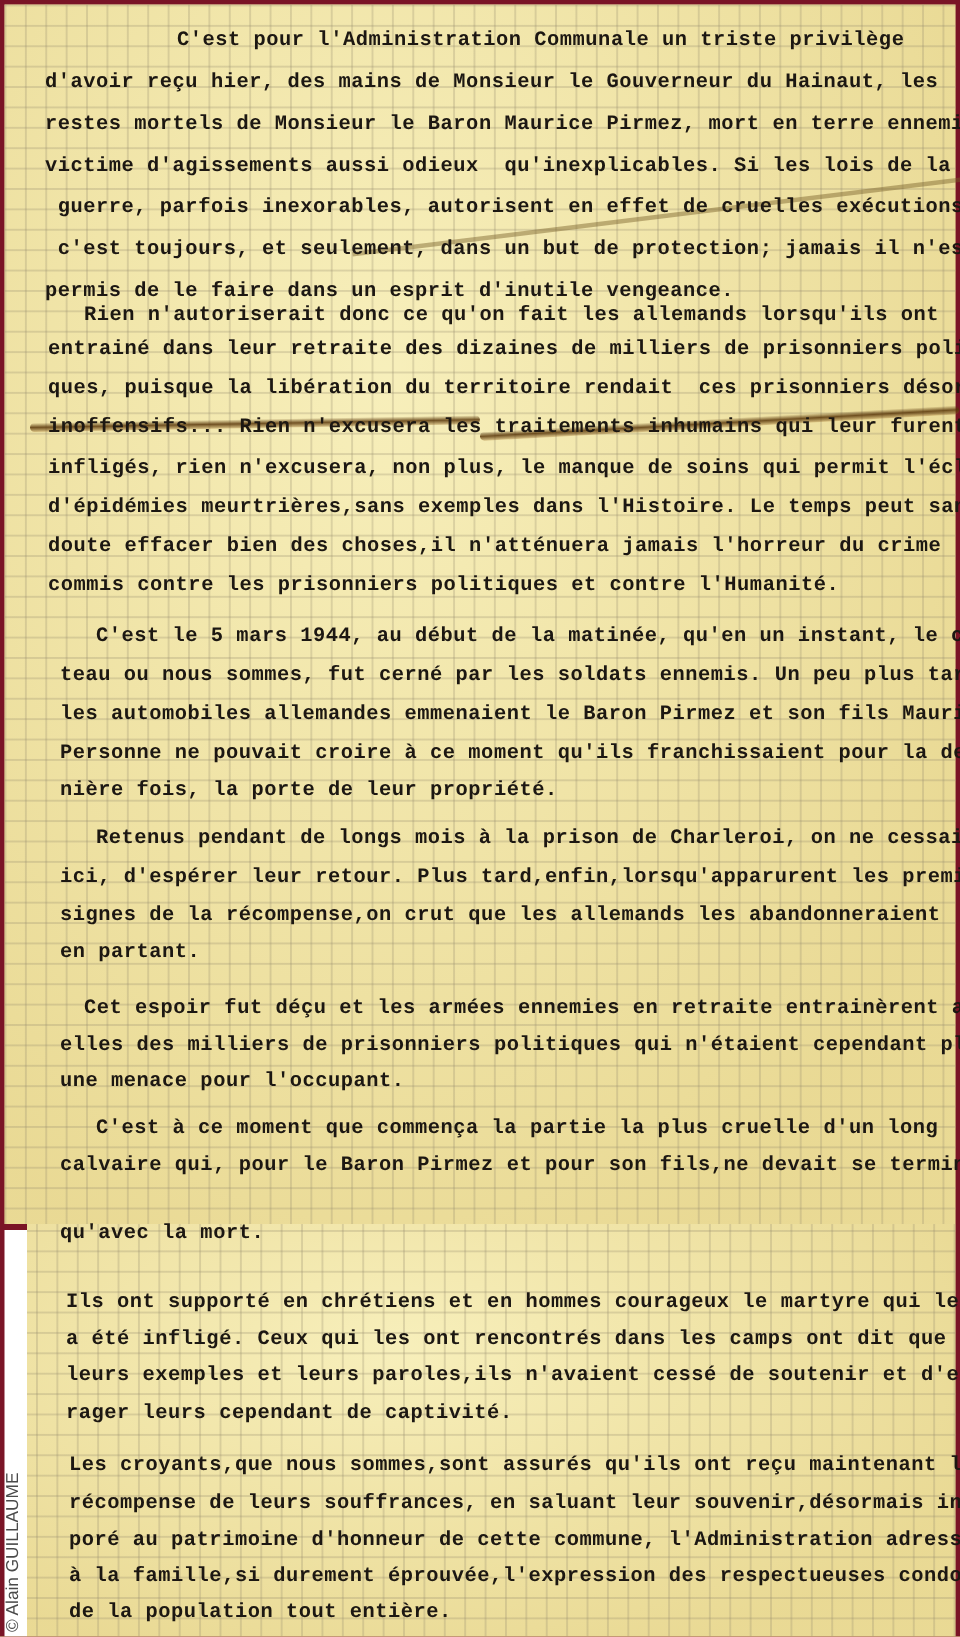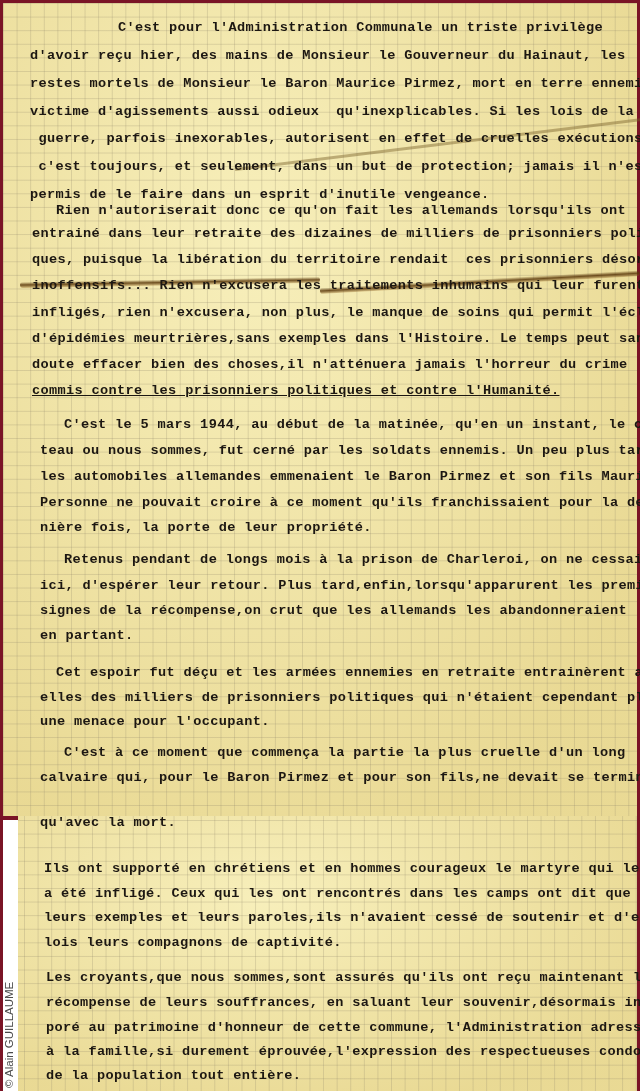--- a/index.html
+++ b/index.html
@@ -74,21 +74,21 @@
 </div>
 
 <div>
   <div class="line" style="left:56px; top:203px;">Rien n'autoriserait donc ce qu'on fait les allemands lorsqu'ils ont</div>
   <div class="line" style="left:32px; top:226px;">entrainé dans leur retraite des dizaines de milliers de prisonniers politi-</div>
   <div class="line" style="left:32px; top:252px;">ques, puisque la libération du territoire rendait  ces prisonniers désormais</div>
   <div class="line" style="left:32px; top:278px;">inoffensifs... Rien n'excusera les traitements inhumains qui leur furent</div>
   <div class="line" style="left:32px; top:305px;">infligés, rien n'excusera, non plus, le manque de soins qui permit l'éclosion</div>
   <div class="line" style="left:32px; top:331px;">d'épidémies meurtrières,sans exemples dans l'Histoire. Le temps peut sans</div>
   <div class="line" style="left:32px; top:357px;">doute effacer bien des choses,il n'atténuera jamais l'horreur du crime</div>
-  <div class="line" style="left:32px; top:383px;text-decoration:underline;">commis contre les prisonniers politiques et contre l'Humanité.</div>
+  <div class="line" style="left:32px; top:383px;">commis contre les prisonniers politiques et contre l'Humanité.</div>
 </div>
 
 <div>
   <div class="line" style="left:64px; top:417px;">C'est le 5 mars 1944, au début de la matinée, qu'en un instant, le châ-</div>
   <div class="line" style="left:40px; top:443px;">teau ou nous sommes, fut cerné par les soldats ennemis. Un peu plus tard</div>
   <div class="line" style="left:40px; top:469px;">les automobiles allemandes emmenaient le Baron Pirmez et son fils Maurice.</div>
   <div class="line" style="left:40px; top:495px;">Personne ne pouvait croire à ce moment qu'ils franchissaient pour la der-</div>
   <div class="line" style="left:40px; top:520px;text-align:center;">nière fois, la porte de leur propriété.</div>
 </div>
 
@@ -108,21 +108,21 @@
 <div>
   <div class="line" style="left:64px; top:745px;">C'est à ce moment que commença la partie la plus cruelle d'un long</div>
   <div class="line" style="left:40px; top:770px;">calvaire qui, pour le Baron Pirmez et pour son fils,ne devait se terminer</div>
   <div class="line" style="left:40px; top:795px;margin-top:20px;">qu'avec la mort.</div>
 </div>
 
 <div>
   <div class="line" style="left:44px; top:861px;">Ils ont supporté en chrétiens et en hommes courageux le martyre qui leur</div>
   <div class="line" style="left:44px; top:886px;">a été infligé. Ceux qui les ont rencontrés dans les camps ont dit que par</div>
   <div class="line" style="left:44px; top:910px;">leurs exemples et leurs paroles,ils n'avaient cessé de soutenir et d'encou-</div>
-  <div class="line" style="left:44px; top:935px;">lois leurs compagnons de captivité.</div>
+  <div class="line" style="left:44px; top:935px;">rager leurs cependant de captivité.</div>
 </div>
 
 <div>
   <div class="line" style="left:46px; top:970px;">Les croyants,que nous sommes,sont assurés qu'ils ont reçu maintenant la</div>
   <div class="line" style="left:46px; top:995px;">récompense de leurs souffrances, en saluant leur souvenir,désormais incor-</div>
   <div class="line" style="left:46px; top:1020px;">poré au patrimoine d'honneur de cette commune, l'Administration adresse</div>
   <div class="line" style="left:46px; top:1044px;">à la famille,si durement éprouvée,l'expression des respectueuses condoléances</div>
   <div class="line" style="left:46px; top:1068px;">de la population tout entière.</div>
 </div>
 

